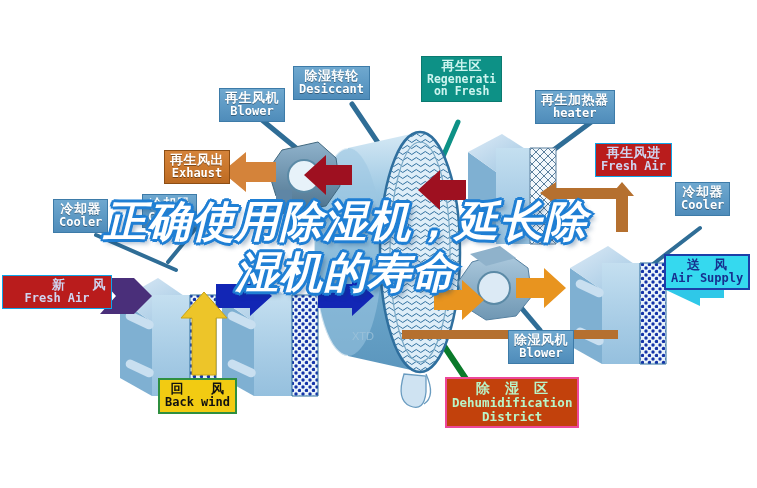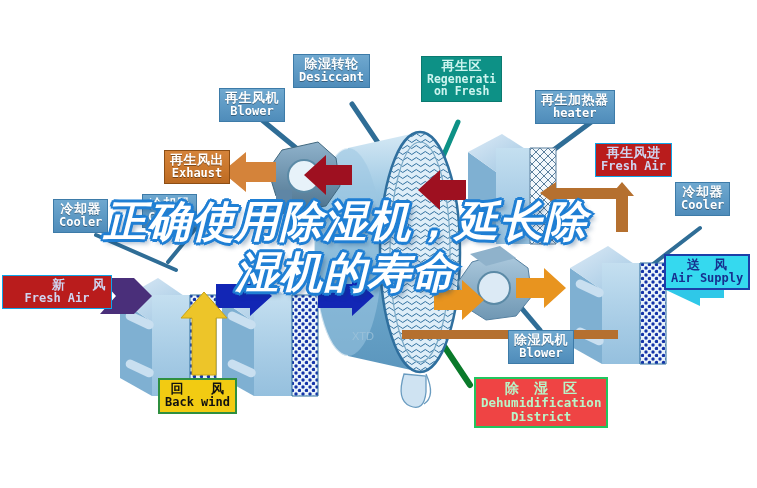--- a/index.html
+++ b/index.html
@@ -64,24 +64,23 @@
     color:#cdf4ef;
   }
   
   .lbl-yellow{
     background:#f2cb12;
     border:2px solid #2f8f3f;
     color:#111111;
   }
   
   .lbl-green{
-    background:#ef4444;
-    border:2px solid #22c55e;
+    background:#c2410c;
+    border:2px solid #ec4899;
     color:#b9f5c8;
-    margin-left:29px;
   }
   
   .lbl-cyan{
     background:#35d9ef;
     border:2px solid #1c3fa8;
     color:#17308f;
     text-shadow:none;
   }
 
   
@@ -300,21 +299,21 @@
       <g>
         <polygon points="352,165 326,165 326,155 304,175 326,195 326,185 352,185" fill="#9e1020"></polygon>
       </g>
 
       <g>
         <polygon points="276,162 246,162 246,152 222,172 246,192 246,182 276,182" fill="#d4833a"></polygon>
       </g>
     </g>
   </svg>
 
-  <div class="label lbl-blue" style="left:293px;top:54px;">
+  <div class="label lbl-blue" style="left:293px;top:66px;">
     <span class="cn" style="font-size:13px;">除湿转轮</span>
     <span class="en" style="font-size:12px;">Desiccant</span>
   </div>
 
   <div class="label lbl-blue" style="left:219px;top:88px;">
     <span class="cn" style="font-size:13px;">再生风机</span>
     <span class="en" style="font-size:12px;">Blower</span>
   </div>
 
   <div class="label lbl-teal" style="left:421px;top:56px;">

